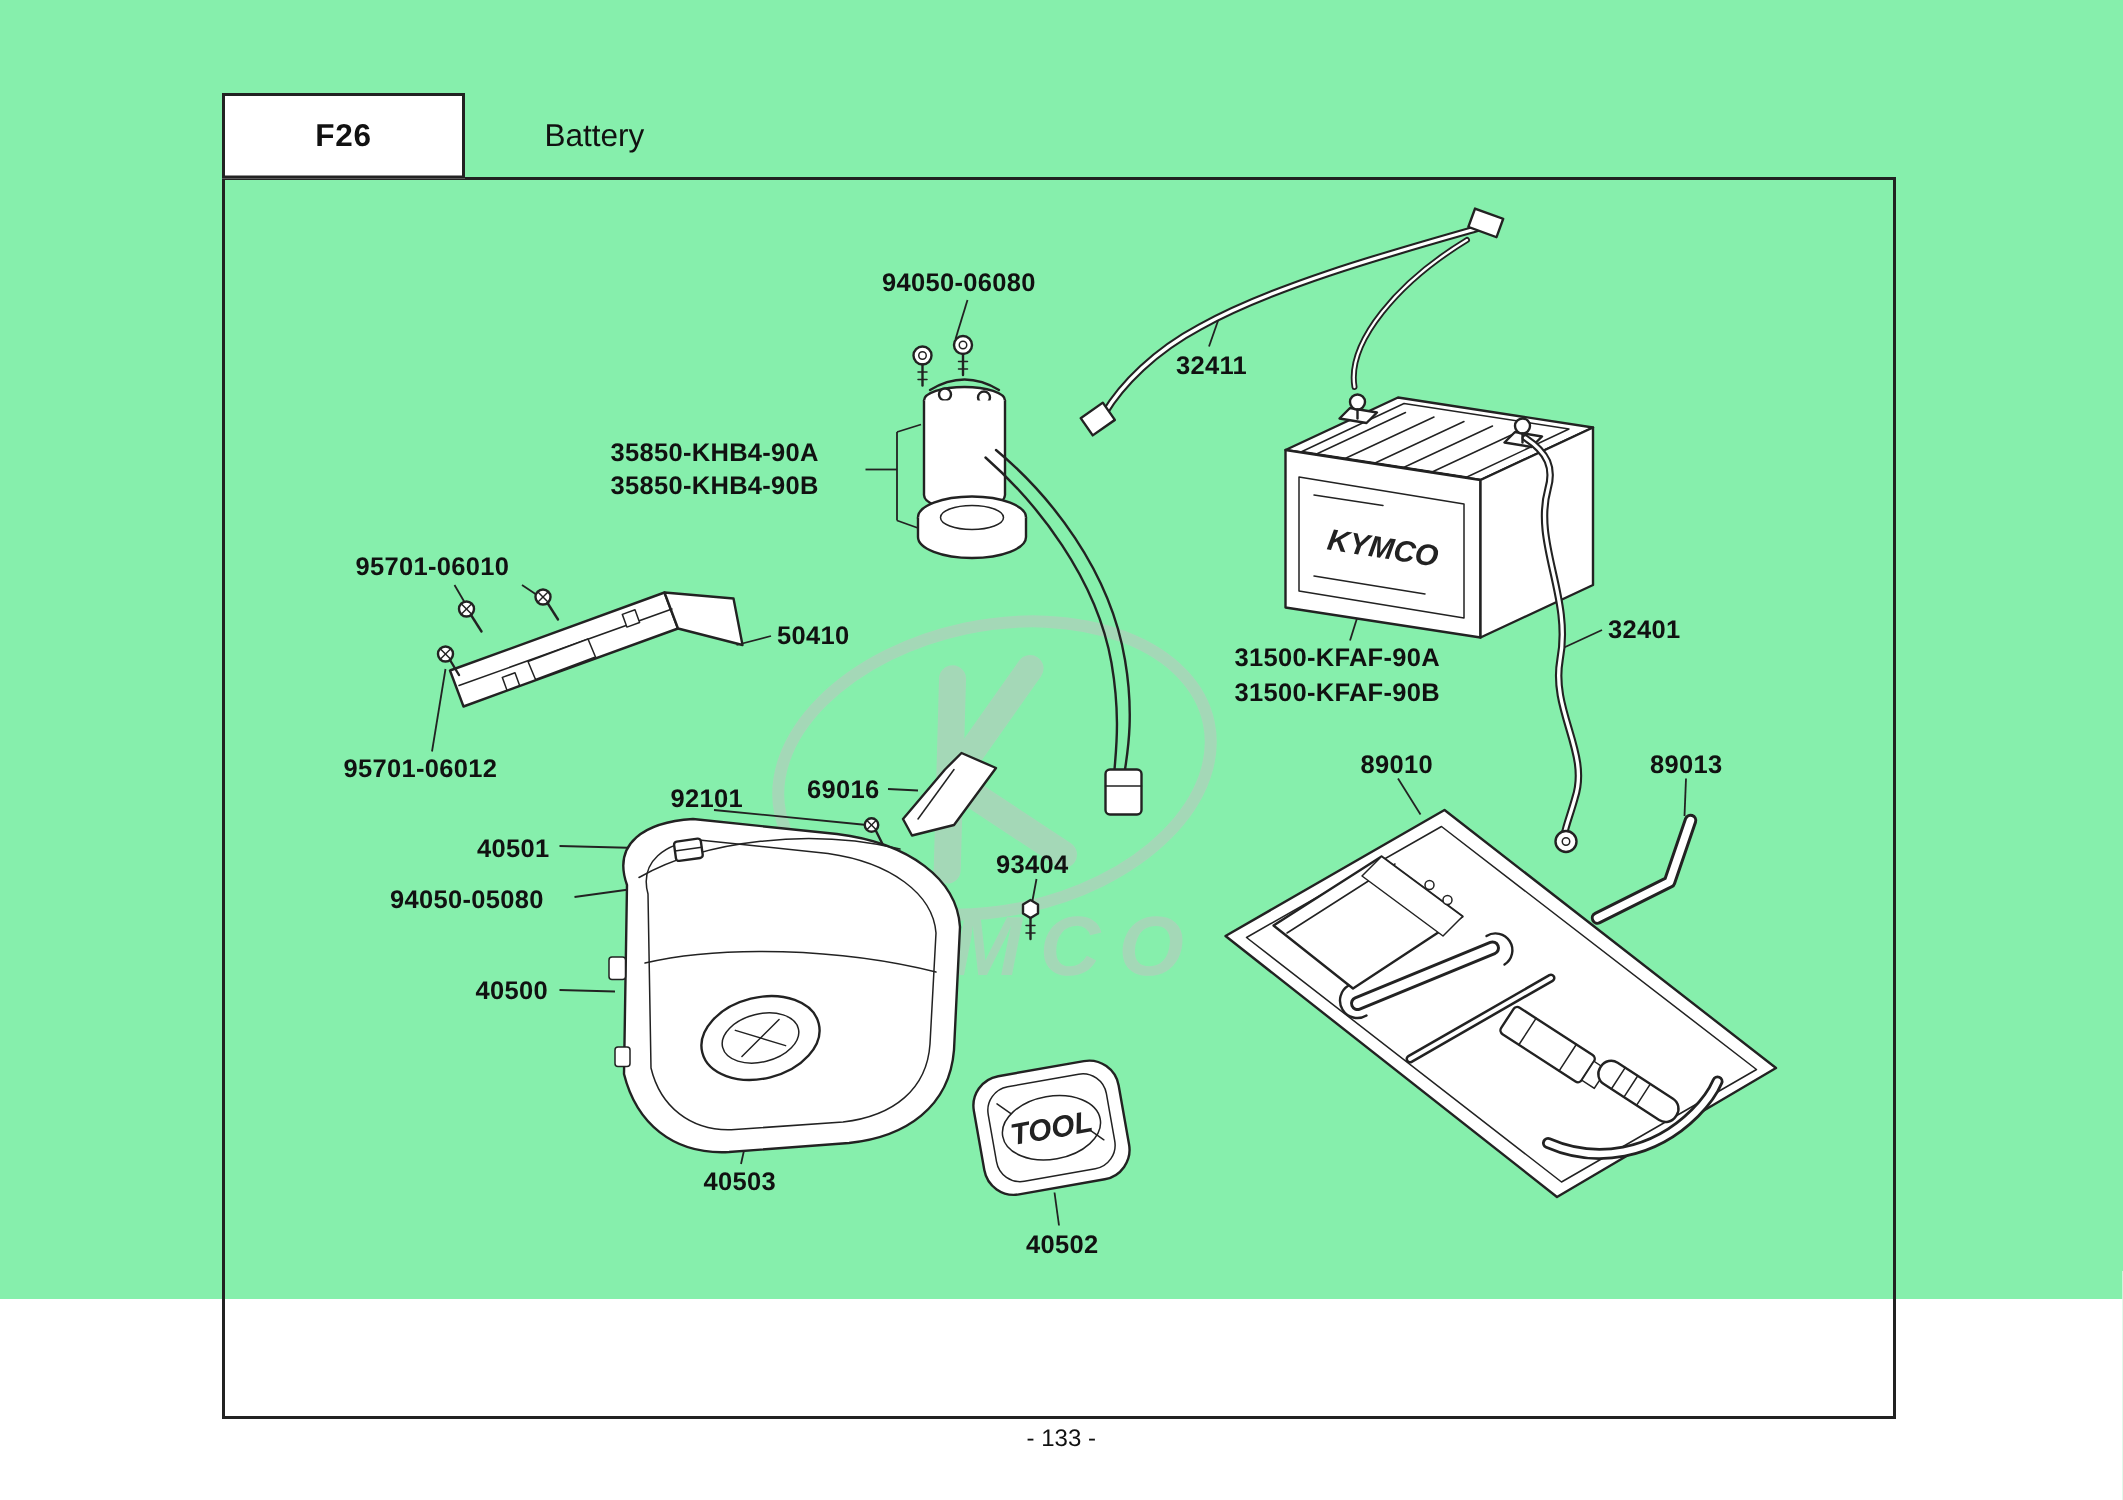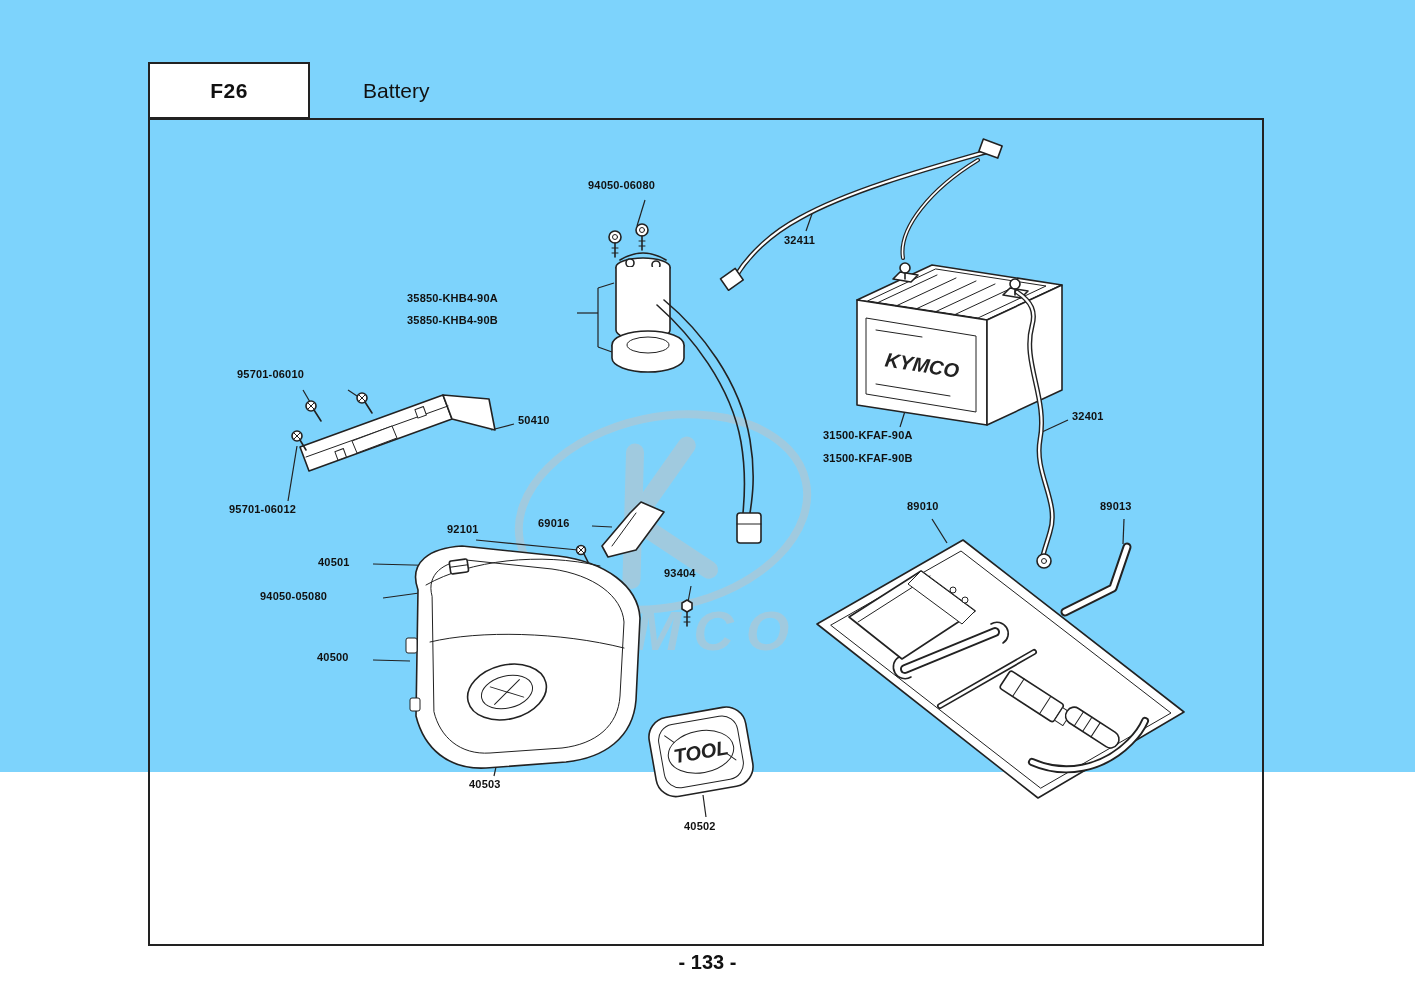--- a/index.html
+++ b/index.html
@@ -1,25 +1,25 @@
 <!DOCTYPE html>
 <html><head>
 <meta charset="utf-8">
 <style>
   *{box-sizing:border-box;margin:0;padding:0}
   html,body{width:1415px;height:1000px;background:#fff;overflow:hidden;
     font-family:"Liberation Sans",sans-serif;color:#111}
-  .canvas{position:relative;width:1415px;height:772px;background:#7dd3fc}
+  .canvas{position:relative;width:1415px;height:866px;background:#86efac}
   .frame{position:absolute;left:148px;top:118px;width:1116px;height:828px;border:2px solid #222}
   .code-box{position:absolute;left:148px;top:62px;width:162px;height:57px;border:2px solid #222;
     background:#fff;display:flex;align-items:center;justify-content:center;
     font-size:21px;font-weight:700;letter-spacing:.5px}
   .doc-title{position:absolute;left:363px;top:79px;font-size:21px;font-weight:400}
-  .page-num{position:absolute;top:951px;left:0;width:100%;text-align:center;font-size:20px;font-weight:700}
-  .part-label{position:absolute;font-size:11px;font-weight:700;white-space:nowrap;letter-spacing:.2px}
+  .page-num{position:absolute;top:951px;left:0;width:100%;text-align:center;font-size:16px;font-weight:400}
+  .part-label{position:absolute;font-size:17px;font-weight:700;white-space:nowrap;letter-spacing:.2px}
   svg.art{position:absolute;left:0;top:0}
   svg .ln{stroke:#222;fill:none;stroke-width:1.6;stroke-linecap:round;stroke-linejoin:round}
   svg .fw{fill:#fff;stroke:#222;stroke-width:1.6;stroke-linejoin:round}
   svg .thin{stroke-width:1}
   svg .leader{stroke:#222;stroke-width:1.2;fill:none}
   svg text{font-family:"Liberation Sans",sans-serif}
 </style>
 </head>
 <body>
 

